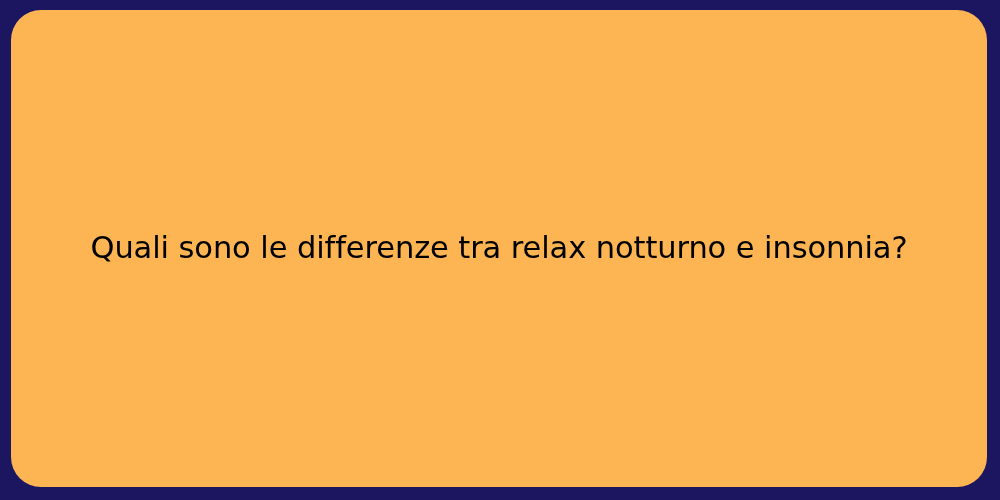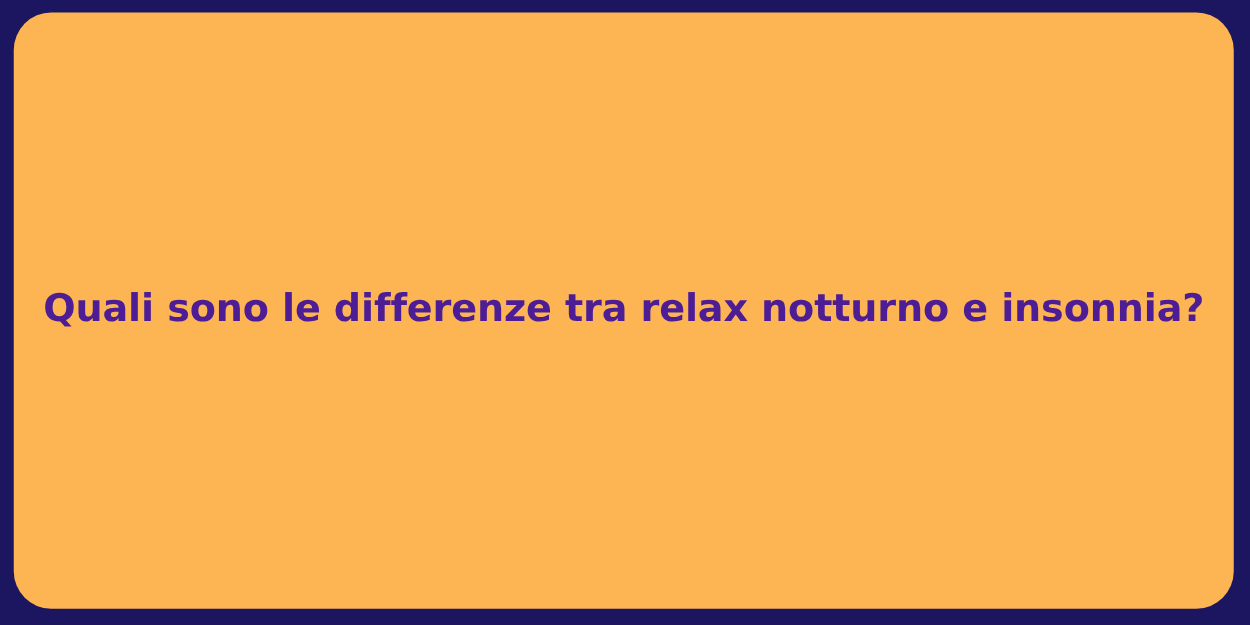--- a/index.html
+++ b/index.html
@@ -32,25 +32,25 @@
     display: flex;
     align-items: center;
     justify-content: center;
     text-align: center;
     padding: 0 40px;
   }
 
   #question-heading {
     margin: 0;
     font-family: "DejaVu Sans", "Liberation Sans", sans-serif;
-    font-weight: 700;
+    font-weight: 400;
     font-size: 30.5px;
     line-height: 1.25;
     letter-spacing: -0.1px;
-    color: #4c1d95;
+    color: #000000;
     white-space: nowrap;
   }
 </style>
 </head>
 <body>
 
 <div id="card-frame">
   <div id="card-panel">
     <h1 id="question-heading">Quali sono le differenze tra relax notturno e insonnia?</h1>
   </div>

